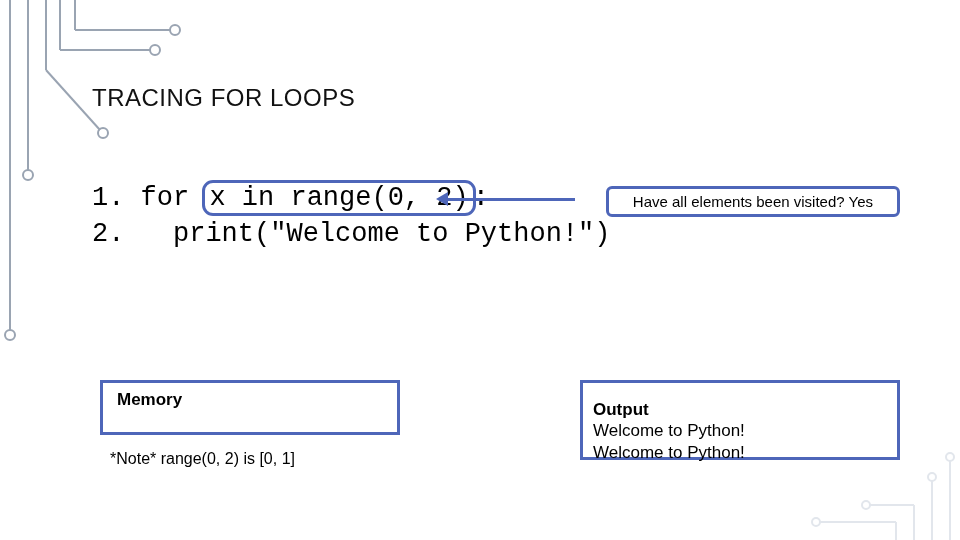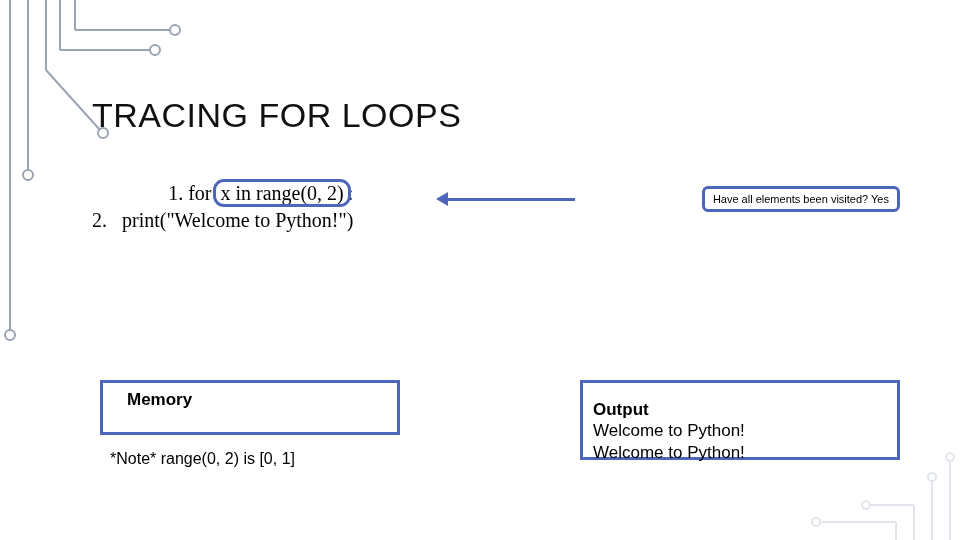--- a/index.html
+++ b/index.html
@@ -1,25 +1,25 @@
 <!DOCTYPE html>
 <html><head>
 <meta charset="utf-8">
 <style>
   * { box-sizing: border-box; margin: 0; padding: 0; }
   html, body { width: 960px; height: 540px; overflow: hidden; font-family: Arial, Helvetica, sans-serif; background: #fff; }
   .slide { position: relative; width: 960px; height: 540px; }
   .circuit { position: absolute; top: 0; left: 0; }
-  .title { position: absolute; top: 96px; left: 92px; font-size: 34px; letter-spacing: 0.5px; font-weight: 400; color: #111; }
-  .code { position: absolute; top: 180px; left: 92px; font-family: Liberation Serif, serif; font-size: 20px; line-height: 1.35; text-align: right; }
+  .title { position: absolute; top: 84px; left: 92px; font-size: 24px; letter-spacing: 0.5px; font-weight: 400; color: #111; }
+  .code { position: absolute; top: 180px; left: 92px; font-family: Liberation Mono, monospace; font-size: 27px; line-height: 1.35; }
   .hl { outline: 3px solid #4e66b9; border-radius: 8px; padding: 0 4px; }
-  .callout { position: absolute; top: 186px; right: 60px; border: 3px solid #4e66b9; border-radius: 6px; padding: 4px 8px; font-size: 11px; }
+  .callout { position: absolute; top: 186px; right: 60px; border: 3px solid #4e66b9; border-radius: 6px; padding: 4px 24px; font-size: 15px; }
   .arrow-line { position: absolute; top: 198px; left: 440px; width: 135px; height: 0; border-top: 3px solid #4e66b9; }
   .arrow-head { position: absolute; top: 192px; left: 436px; width: 0; height: 0; border-top: 7px solid transparent; border-bottom: 7px solid transparent; border-right: 12px solid #4e66b9; }
-  .membox { position: absolute; top: 380px; left: 100px; width: 300px; height: 55px; border: 3px solid #4e66b9; padding: 6px 24px; font-size: 17px; line-height: 1.25; }
+  .membox { position: absolute; top: 380px; left: 100px; width: 300px; height: 55px; border: 3px solid #4e66b9; padding: 6px 14px; font-size: 17px; line-height: 1.25; }
   .strike { text-decoration: line-through; }
   .footnote { position: absolute; top: 450px; left: 110px; font-size: 16px; }
   .outbox { position: absolute; top: 380px; right: 60px; width: 320px; height: 80px; border: 3px solid #4e66b9; padding: 16px 10px; font-size: 17px; line-height: 1.25; }
   .circuit2 { position: absolute; bottom: 0; right: 0; transform: scaleY(-1); }
 </style>
 </head>
 <body>
 
 <div class="slide">
 

